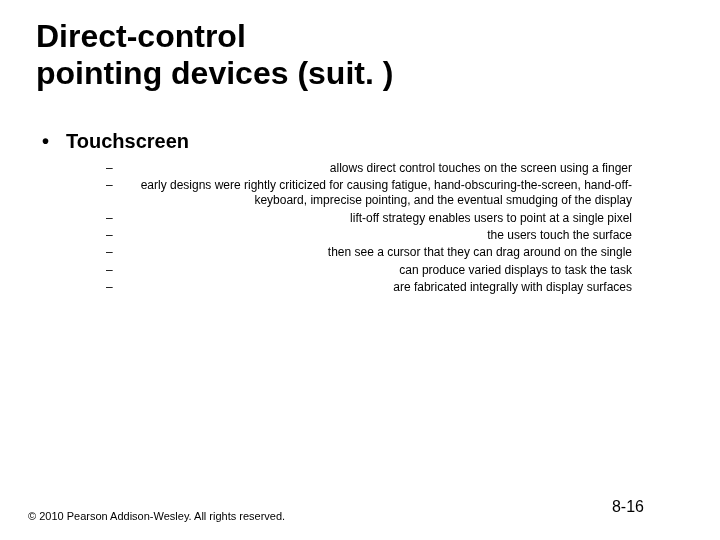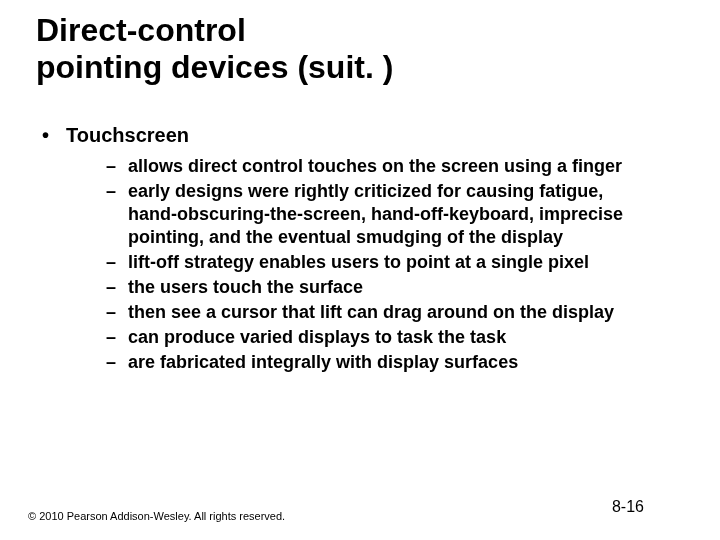--- a/index.html
+++ b/index.html
@@ -1,23 +1,23 @@
 <!DOCTYPE html>
 <html><head>
 <meta charset="utf-8">
 <style>
   * { margin: 0; padding: 0; box-sizing: border-box; }
   html, body { width: 720px; height: 540px; background: #fff; font-family: Arial, Helvetica, sans-serif; color: #000; }
-  .slide { width: 668px; height: 540px; position: relative; padding: 12px 36px 0 36px; }
+  .slide { width: 668px; height: 540px; position: relative; padding: 18px 36px 0 36px; }
   .title { font-size: 32px; font-weight: bold; line-height: 1.15; margin-bottom: 22px; }
   .l1 { list-style: none; padding-left: 6px; margin-top: 38px; }
   .l1 > li { font-size: 20px; font-weight: bold; position: relative; padding-left: 24px; margin-bottom: 10px; }
   .l1 > li::before { content: "•"; position: absolute; left: 0; top: 0; font-size: 20px; }
   .l2 { list-style: none; padding-left: 40px; padding-top: 8px; }
-  .l2 > li { font-size: 18px; font-weight: bold; position: relative; padding-left: 22px; line-height: 1.28; margin-bottom: 2px; }
+  .l2 > li { font-size: 12px; font-weight: normal; position: relative; padding-left: 22px; line-height: 1.28; margin-bottom: 2px; text-align: right; }
   .l2 > li::before { content: "–"; position: absolute; left: 0; top: 0; }
   .footer { position: absolute; left: 28px; bottom: 18px; font-size: 11px; }
   .pagenum { position: absolute; right: 24px; bottom: 24px; font-size: 16px; }
 </style>
 </head>
 <body>
 
 <div class="slide">
   <h1 class="title">
     <span>Direct-control</span><br>
@@ -25,21 +25,21 @@
   </h1>
 
   <ul class="l1">
     <li>
       <span>Touchscreen</span>
       <ul class="l2">
         <li><span>allows direct control touches on the screen using a finger</span></li>
         <li><span>early designs were rightly criticized for causing fatigue, hand-obscuring-the-screen, hand-off-keyboard, imprecise pointing, and the eventual smudging of the display</span></li>
         <li><span>lift-off strategy enables users to point at a single pixel</span></li>
         <li><span>the users touch the surface</span></li>
-        <li><span>then see a cursor that lift can drag around on the display</span></li>
+        <li><span>then see a cursor that they can drag around on the single</span></li>
         <li><span>can produce varied displays to task the task</span></li>
         <li><span>are fabricated integrally with display surfaces</span></li>
       </ul>
     </li>
   </ul>
 
   <div class="footer">© 2010 Pearson Addison-Wesley. All rights reserved.</div>
   <div class="pagenum">8-16</div>
 </div>
 

